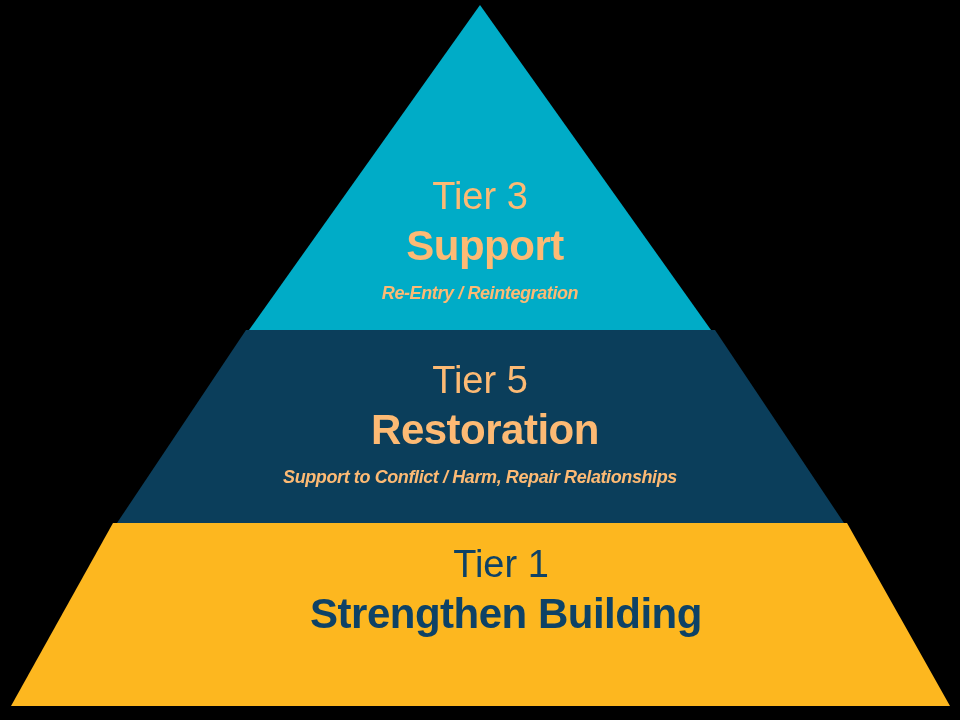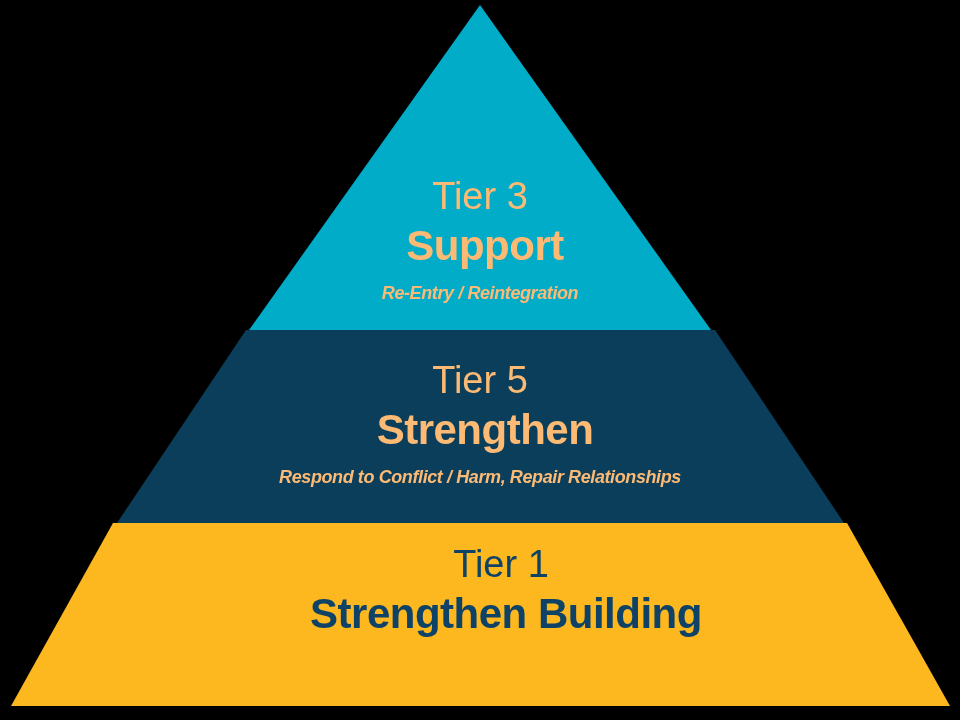--- a/index.html
+++ b/index.html
@@ -70,22 +70,22 @@
   </svg>
 
   <div class="tier-text tier3-text light-text">
     <div class="tier-label">Tier 3</div>
     <div class="tier-title">Support</div>
     <div class="tier-subtitle">Re-Entry / Reintegration</div>
   </div>
 
   <div class="tier-text tier2-text light-text">
     <div class="tier-label">Tier 5</div>
-    <div class="tier-title">Strengthen</div>
-    <div class="tier-subtitle">Respond to Conflict / Harm, Repair Relationships</div>
+    <div class="tier-title">Restoration</div>
+    <div class="tier-subtitle">Support to Conflict / Harm, Repair Relationships</div>
   </div>
 
   <div class="tier-text tier1-text dark-text">
     <div class="tier-label">Tier 1</div>
     <div class="tier-title">Strengthen Building</div>
   </div>
 
 </div>
 
 </body></html>

